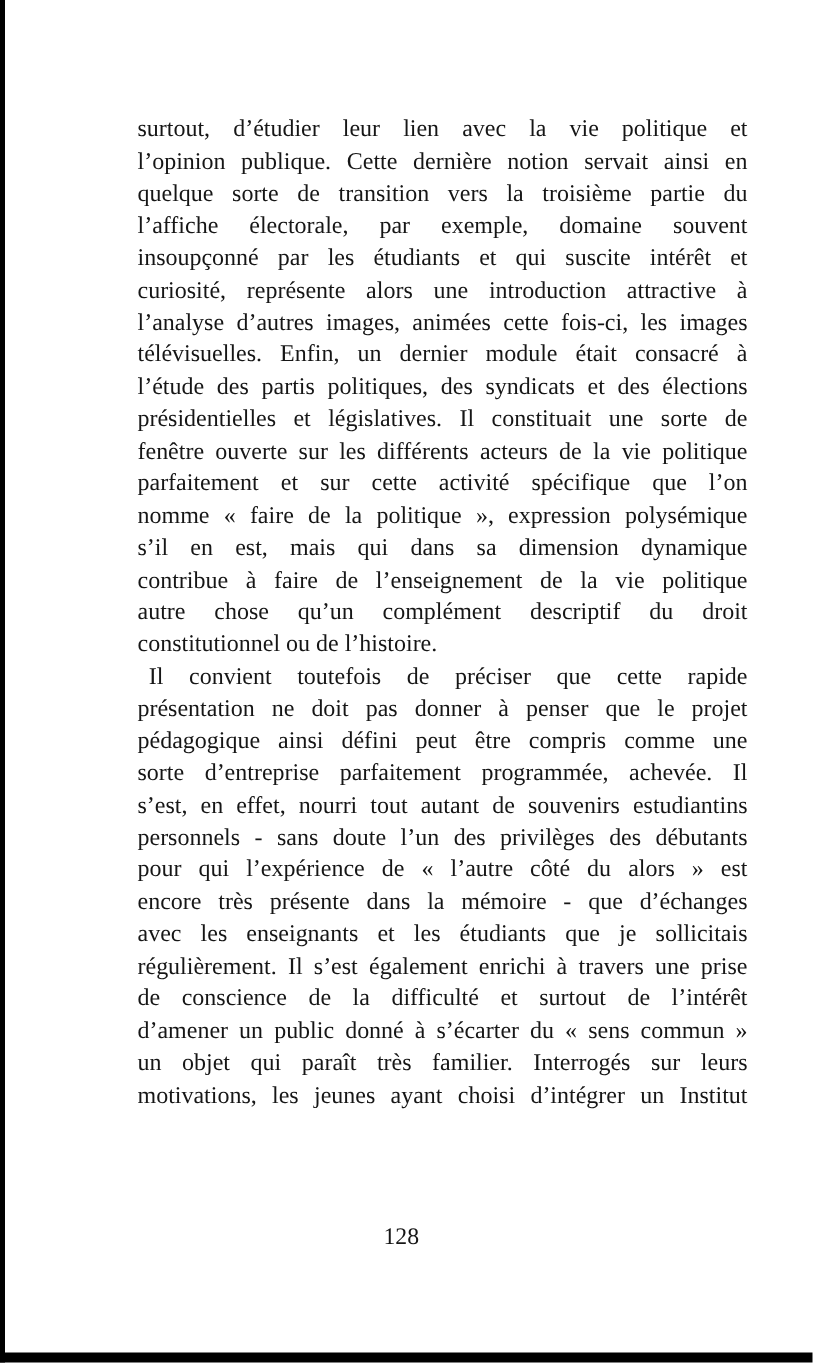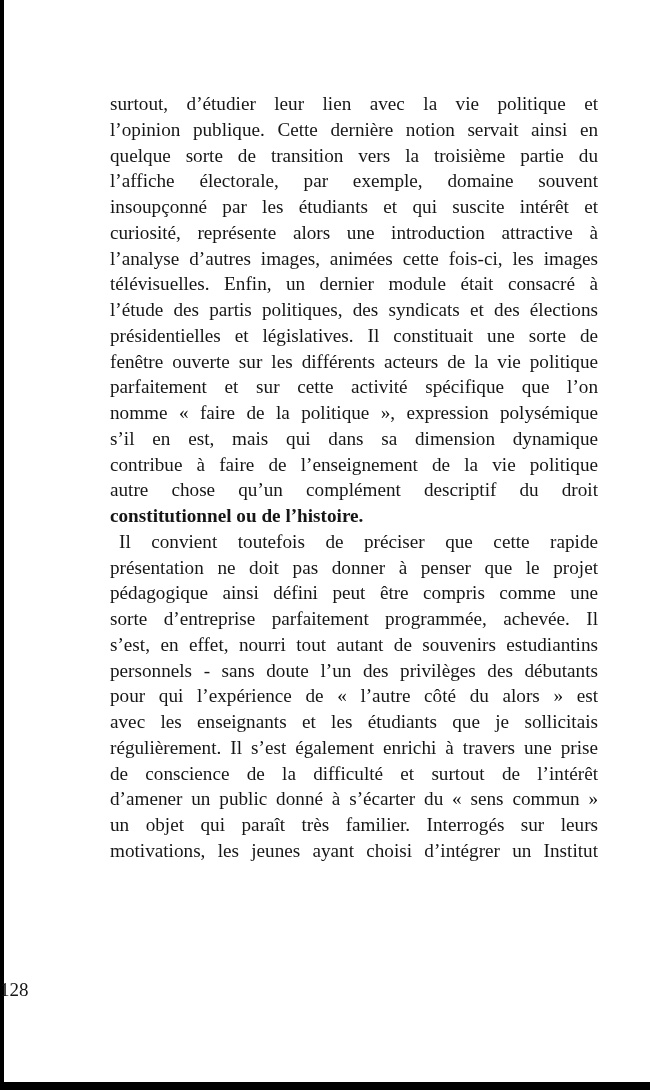--- a/index.html
+++ b/index.html
@@ -12,25 +12,25 @@
     .left-edge { position: absolute; left: 0; top: 0; width: 4px; height: 1090px; background: #000; }
     .bottom-edge { position: absolute; left: 0; top: 1082px; width: 650px; height: 8px; background: #000; }
     .page-text {
       position: absolute; left: 94px; top: 91px; width: 504px;
     }
     .line {
       display: block; height: 25.75px; line-height: 25.75px;
       font-size: 19.2px; white-space: nowrap;
       text-align: justify; text-align-last: justify; margin-left: 16px;
     }
-    .line.last { text-align-last: left; font-weight: bold; }
+    .line.last { text-align-last: left; }
     .line.indent { padding-left: 9px; }
     .page-number {
       position: absolute; left: 0; width: 642px; top: 978px;
-      font-size: 19px; line-height: 24px;
+      text-align: center; font-size: 19px; line-height: 24px;
     }
   </style>
 </head>
 <body>
 
 <div class="left-edge"></div>
 <div class="bottom-edge"></div>
 
 <div class="page-text" id="page-text">
     <span class="line">surtout, d’étudier leur lien avec la vie politique et</span>
@@ -50,20 +50,21 @@
     <span class="line">contribue à faire de l’enseignement de la vie politique</span>
     <span class="line">autre chose qu’un complément descriptif du droit</span>
     <span class="line last">constitutionnel ou de l’histoire.</span>
     <span class="line indent">Il convient toutefois de préciser que cette rapide</span>
     <span class="line">présentation ne doit pas donner à penser que le projet</span>
     <span class="line">pédagogique ainsi défini peut être compris comme une</span>
     <span class="line">sorte d’entreprise parfaitement programmée, achevée. Il</span>
     <span class="line">s’est, en effet, nourri tout autant de souvenirs estudiantins</span>
     <span class="line">personnels - sans doute l’un des privilèges des débutants</span>
     <span class="line">pour qui l’expérience de « l’autre côté du alors » est</span>
+    <span class="line">encore très présente dans la mémoire - que d’échanges</span>
     <span class="line">avec les enseignants et les étudiants que je sollicitais</span>
     <span class="line">régulièrement. Il s’est également enrichi à travers une prise</span>
     <span class="line">de conscience de la difficulté et surtout de l’intérêt</span>
     <span class="line">d’amener un public donné à s’écarter du « sens commun »</span>
     <span class="line">un objet qui paraît très familier. Interrogés sur leurs</span>
     <span class="line">motivations, les jeunes ayant choisi d’intégrer un Institut</span>
   </div>
 
 <div class="page-number">128</div>
 

